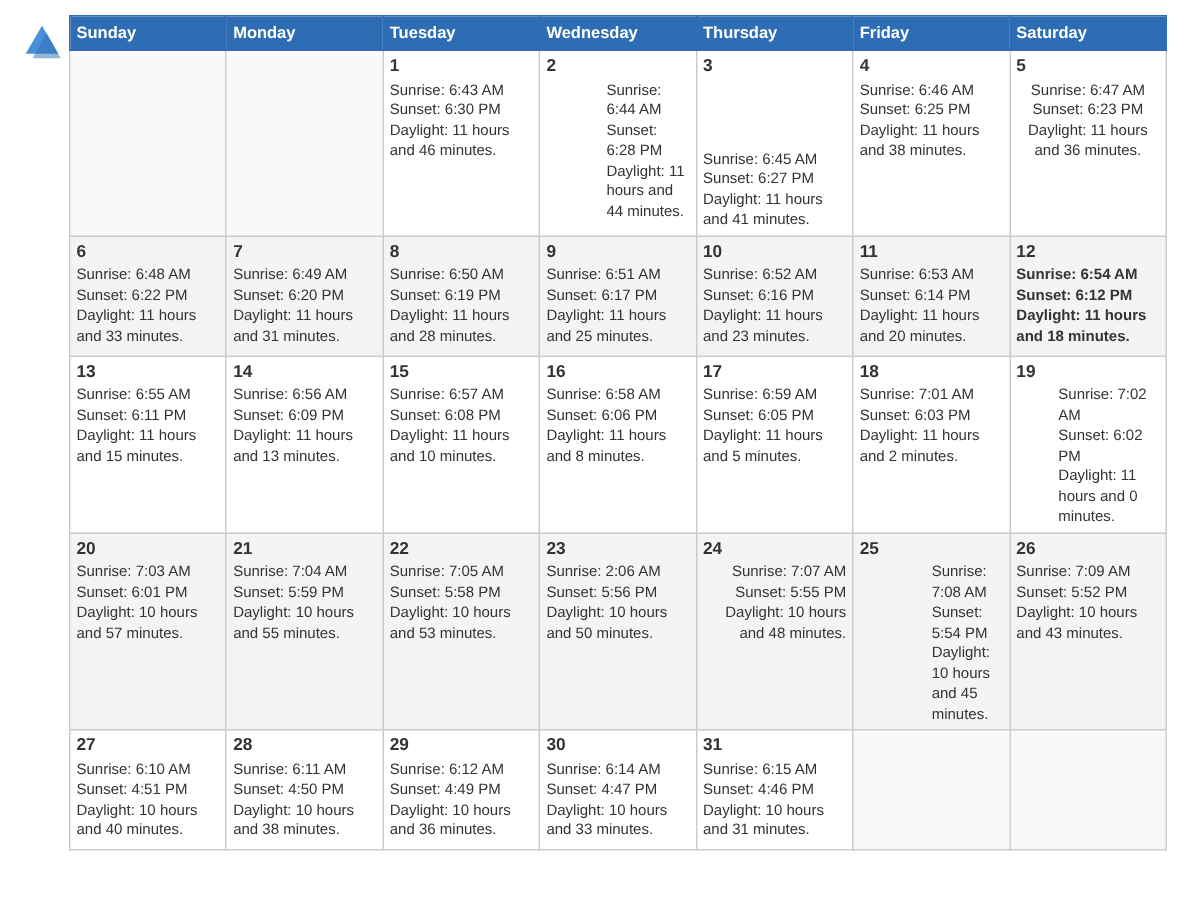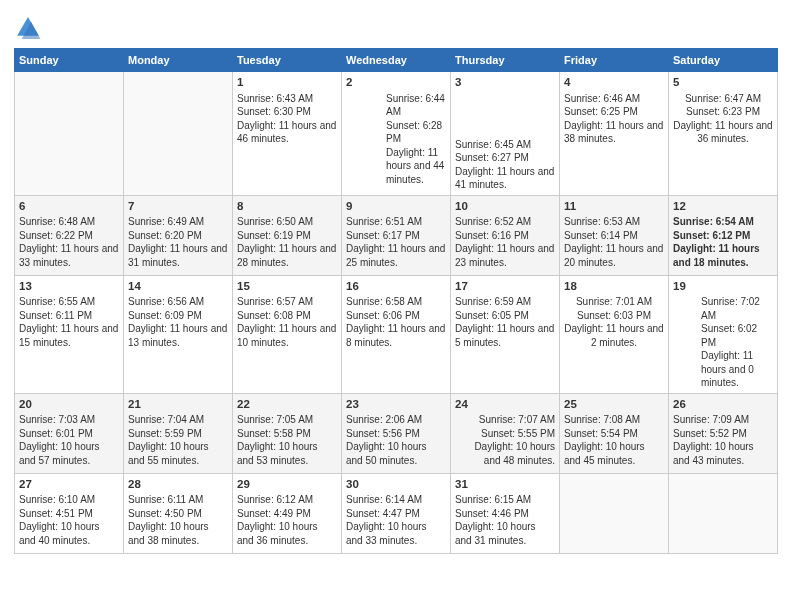--- a/index.html
+++ b/index.html
@@ -8,21 +8,21 @@
       height: 612px;
       font-family: Arial, sans-serif;
       background: #fff;
       overflow: hidden;
     }
     .page {
       width: 792px;
       height: 532px;
       padding: 10px 14px 10px 14px;
       display: flex;
-      flex-direction: column;
+      flex-direction: row;
     }
     .header {
       display: flex;
       justify-content: space-between;
       align-items: flex-start;
       margin-bottom: 6px;
     }
     .logo {
       display: flex;
       align-items: center;
@@ -238,21 +238,21 @@
 Daylight: 11 hours and 8 minutes.</div>
           </td>
           <td>
             <span class="day-num">17</span>
             <div class="day-info" style="white-space: pre-line;">Sunrise: 6:59 AM
 Sunset: 6:05 PM
 Daylight: 11 hours and 5 minutes.</div>
           </td>
           <td>
             <span class="day-num">18</span>
-            <div class="day-info" style="white-space: pre-line; text-align: center;">Sunrise: 7:01 AM
+            <div class="day-info" style="white-space: pre-line;">Sunrise: 7:01 AM
 Sunset: 6:03 PM
 Daylight: 11 hours and 2 minutes.</div>
           </td>
           <td>
             <span class="day-num">19</span>
             <div class="day-info" style="white-space: pre-line; margin-left: 28px;">Sunrise: 7:02 AM
 Sunset: 6:02 PM
 Daylight: 11 hours and 0 minutes.</div>
           </td>
         </tr>
@@ -282,21 +282,21 @@
 Daylight: 10 hours and 50 minutes.</div>
           </td>
           <td>
             <span class="day-num">24</span>
             <div class="day-info" style="white-space: pre-line; text-align: right;">Sunrise: 7:07 AM
 Sunset: 5:55 PM
 Daylight: 10 hours and 48 minutes.</div>
           </td>
           <td>
             <span class="day-num">25</span>
-            <div class="day-info" style="white-space: pre-line;">Sunrise: 7:08 AM
+            <div class="day-info" style="white-space: pre-line; margin-left: 48px;">Sunrise: 7:08 AM
 Sunset: 5:54 PM
 Daylight: 10 hours and 45 minutes.</div>
           </td>
           <td>
             <span class="day-num">26</span>
             <div class="day-info" style="white-space: pre-line;">Sunrise: 7:09 AM
 Sunset: 5:52 PM
 Daylight: 10 hours and 43 minutes.</div>
           </td>
         </tr>

